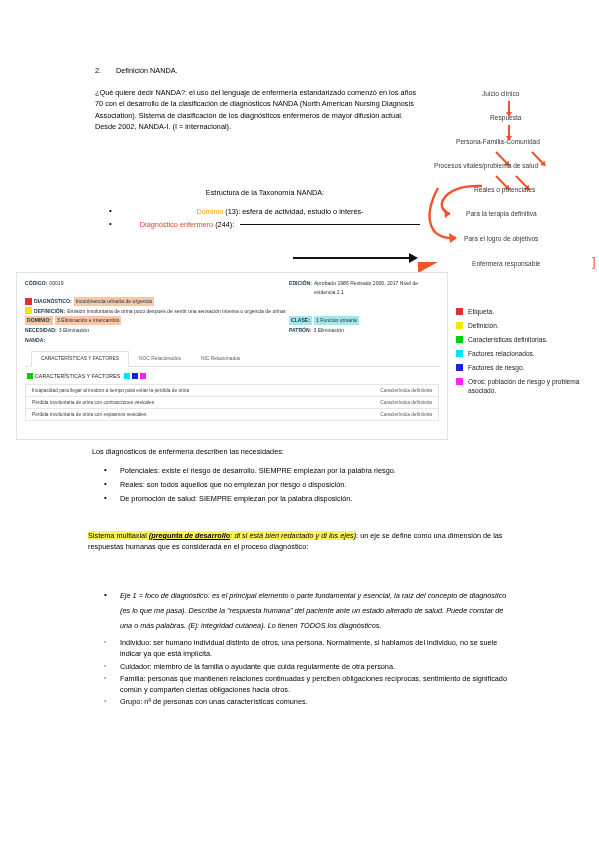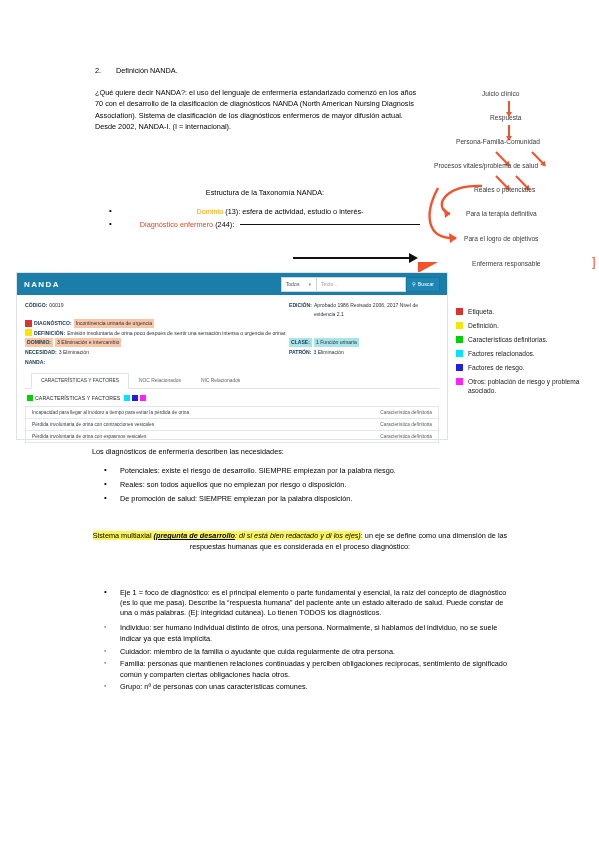--- a/index.html
+++ b/index.html
@@ -88,28 +88,28 @@
 
   
   #needs-section{position:absolute;left:88px;top:447px;width:420px;}
   #needs-title{font-size:7.3px;margin:0 0 9px 4px;}
   ul.b2{list-style:none;margin:0;padding:0;}
   ul.b2>li{position:relative;padding-left:32px;margin-bottom:3px;font-size:7.3px;line-height:11.2px;}
   ul.b2>li:before{content:"\2022";position:absolute;left:16px;top:-1px;font-size:8px;}
 
   
   #multiaxial-section{position:absolute;left:88px;top:530px;width:424px;}
-  #ma-para{font-size:7.3px;line-height:11.4px;margin:0;text-align:center;}
+  #ma-para{font-size:7.3px;line-height:11.4px;margin:0;}
   .hl-yellow{background:#fbf55c;}
   .ital-u{font-style:italic;text-decoration:underline;font-weight:bold;}
   .ital{font-style:italic;}
 
   #axes-list{position:absolute;left:88px;top:588px;width:424px;}
   ul.b3{list-style:none;margin:0;padding:0;}
-  ul.b3>li{position:relative;padding-left:32px;margin-bottom:1px;font-size:7.3px;line-height:10px;}
+  ul.b3>li{position:relative;padding-left:32px;margin-bottom:1px;font-size:7.3px;line-height:15px;font-style:italic;}
   ul.b3>li:before{content:"\2022";position:absolute;left:16px;top:-1px;font-size:8px;}
   ul.b4{list-style:none;margin:4px 0 0 0;padding:0;}
   ul.b4>li{position:relative;padding-left:32px;margin-bottom:1px;font-size:7.3px;line-height:11.3px;}
   ul.b4>li:before{content:"\25E6";position:absolute;left:16px;top:-1px;font-size:7px;}
 </style>
 </head>
 <body>
 
 <div class="page">
 
@@ -156,36 +156,20 @@
       <polygon points="33,60 25,55 26,65" fill="#f4522a"></polygon>
     </svg>
     <div id="bracket-right">]</div>
   </div>
 
   <div id="big-arrow"></div>
   <div id="arrow-wedge"></div>
 
   <div id="nanda-app">
 
-    <div id="nanda-header">
-      <div id="nanda-logo">NANDA</div>
-      <div id="nanda-search">
-        <div id="search-select">
-          <span>Todos</span>
-          <span class="chev">▼</span>
-        </div>
-        <div id="search-input">
-          <span>Texto...</span>
-        </div>
-        <div id="search-button">
-          <span>⚲</span>
-          <span>Buscar</span>
-        </div>
-      </div>
-    </div>
 
     <div id="nanda-body">
 
       <div class="fld row2">
         <div class="left">
           <span class="lab">CÓDIGO:</span>
           <span class="val">00019</span>
         </div>
         <div class="right">
           <span class="lab">EDICIÓN:</span>

